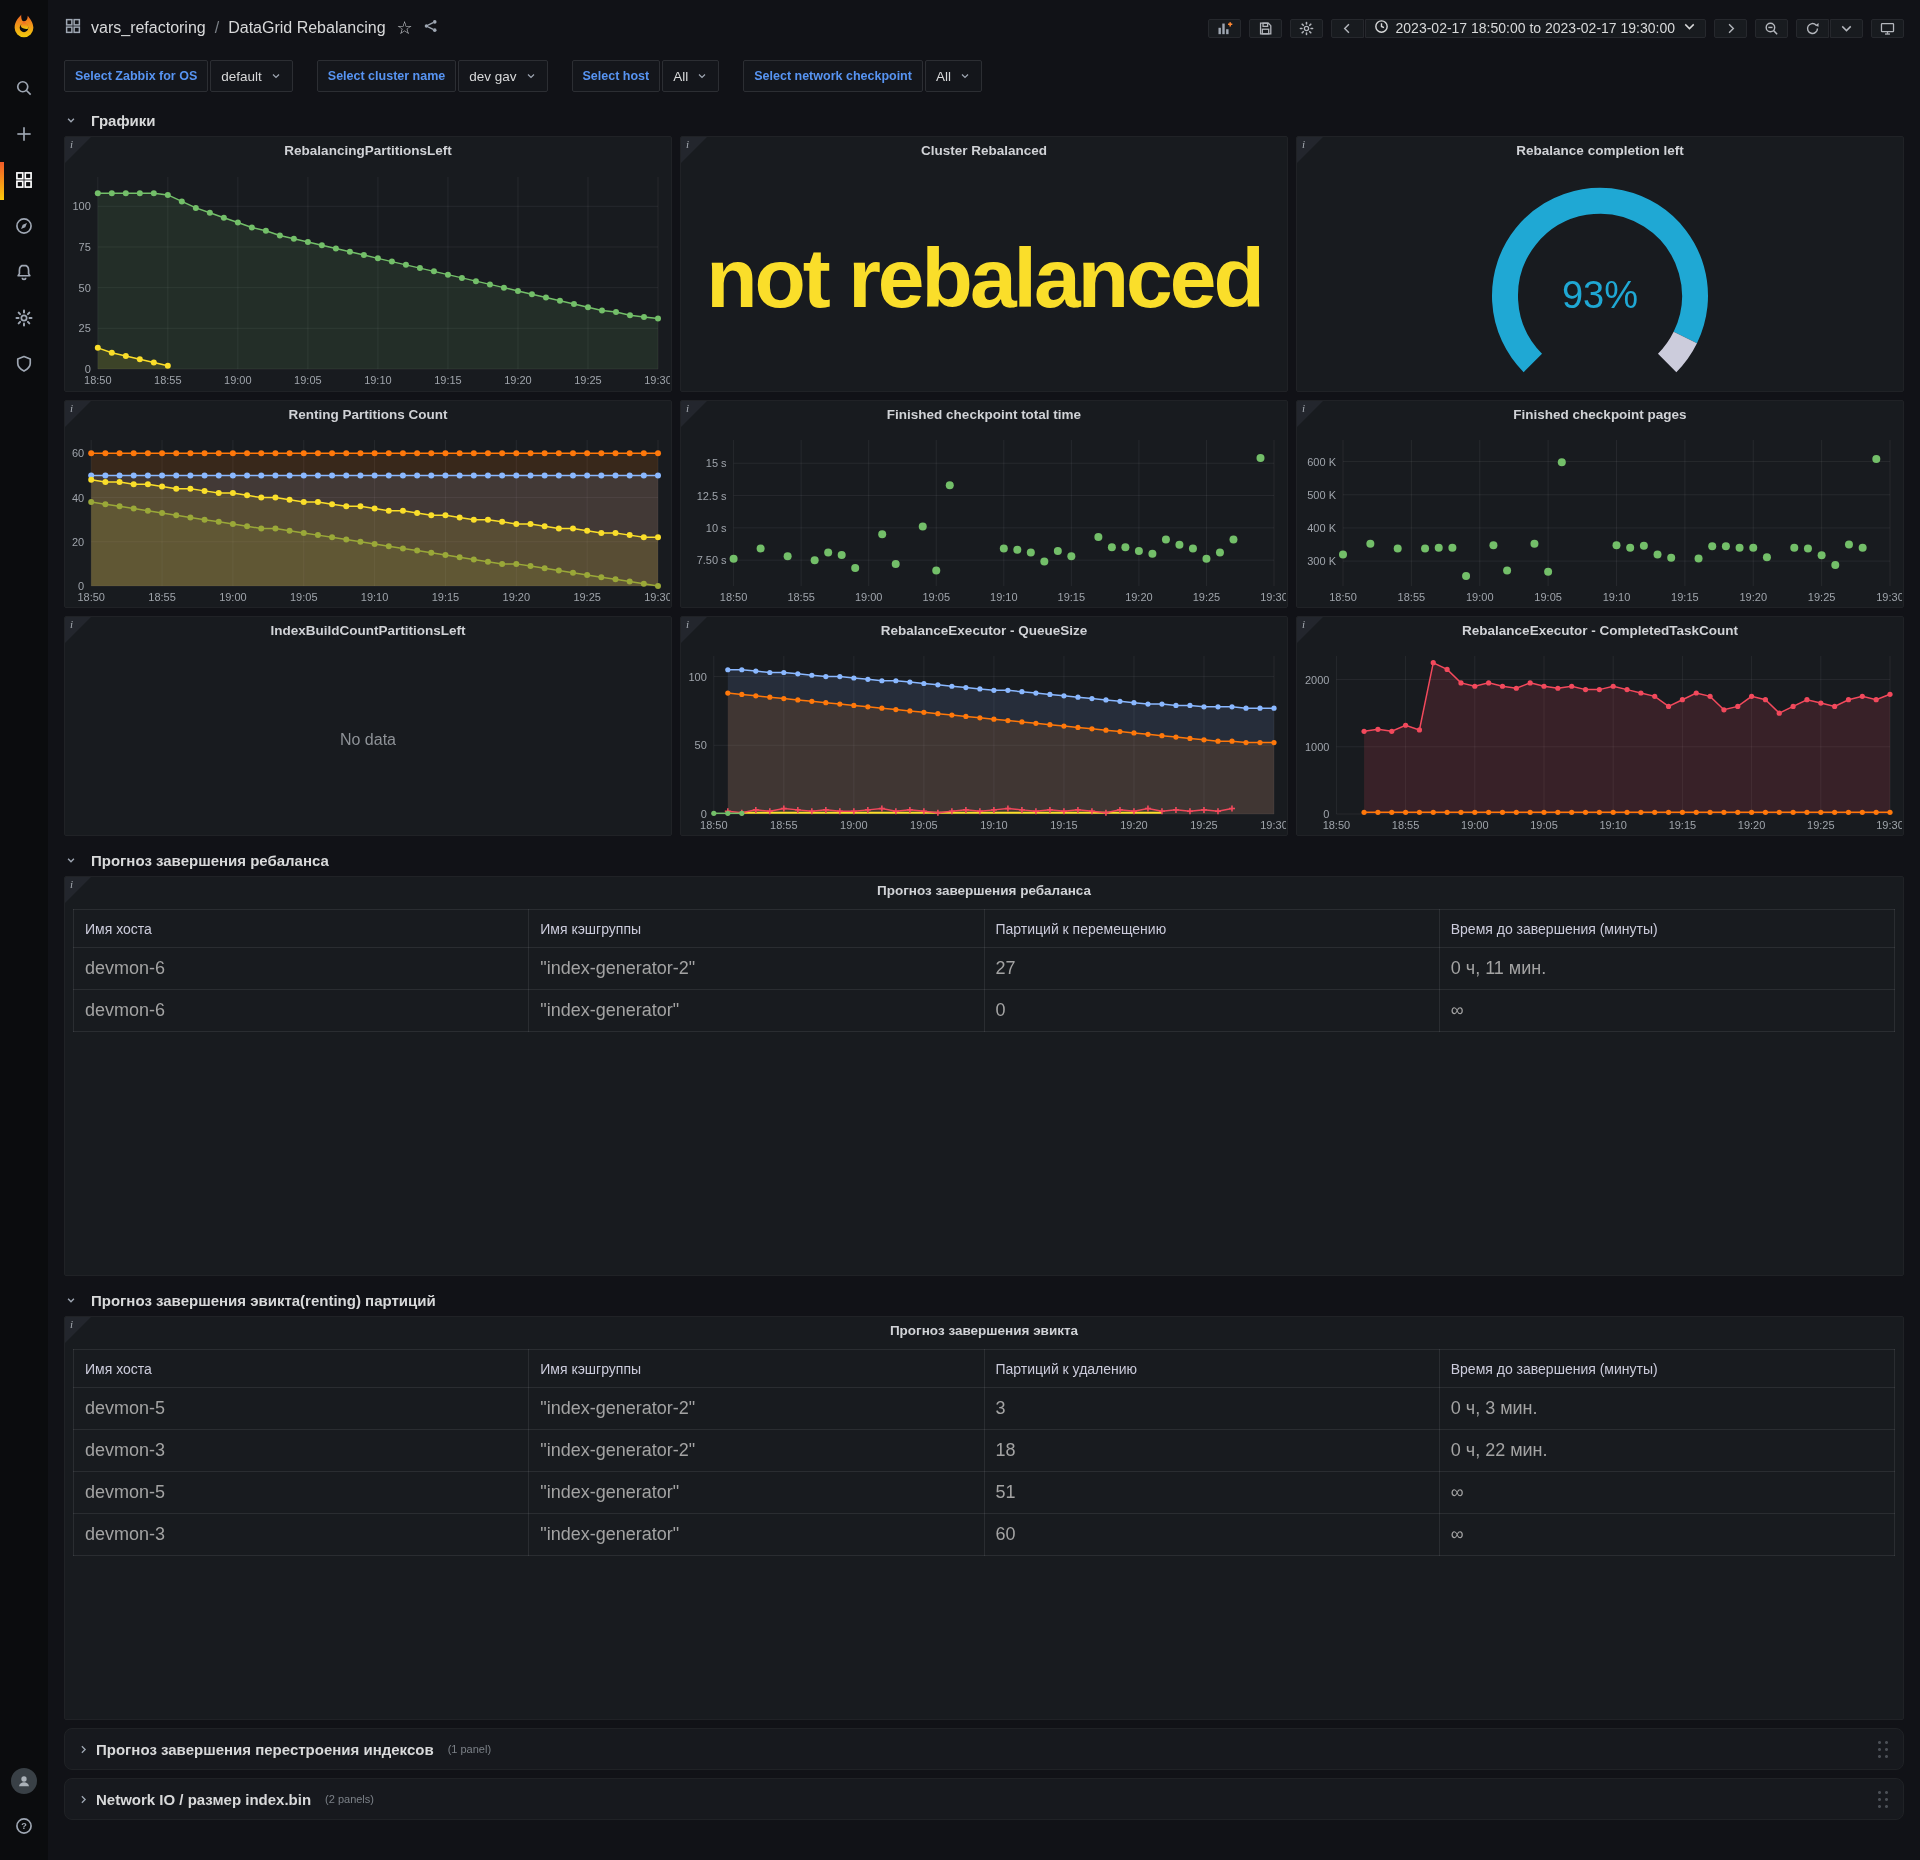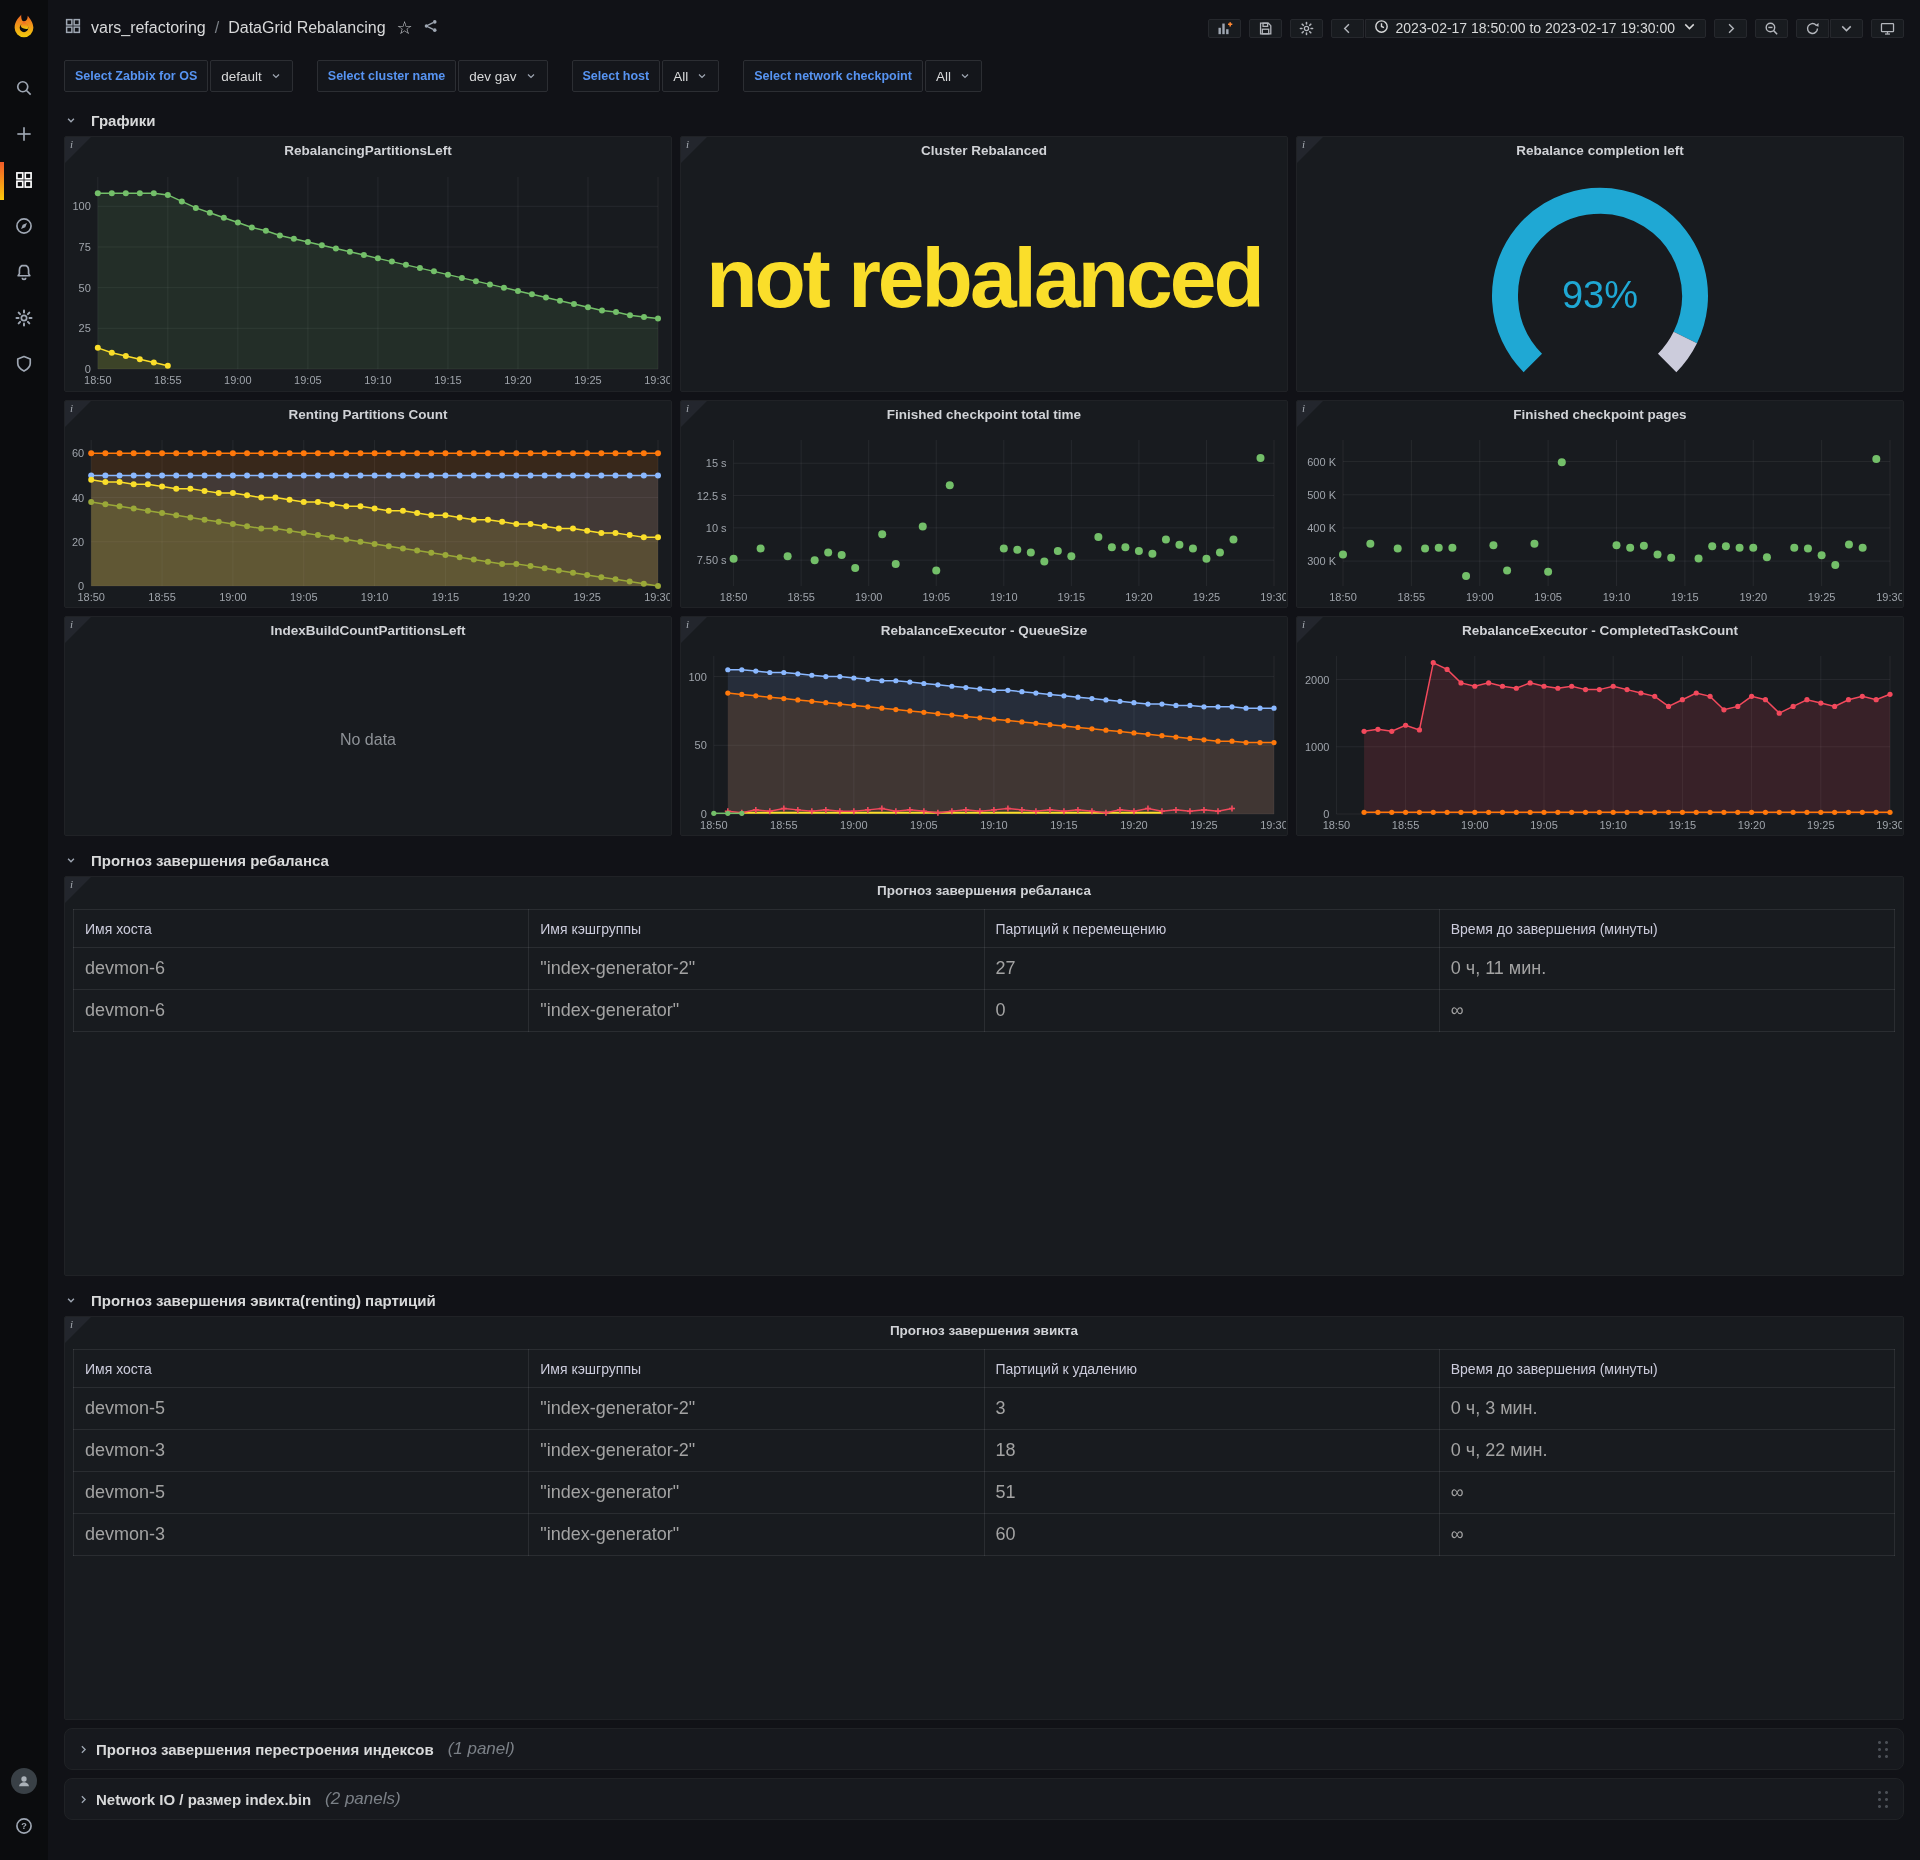--- a/index.html
+++ b/index.html
@@ -59,21 +59,21 @@
   .tp1{height:400px}.tp2{height:404px}
   .twrap{padding:4px 8px 0}
   table{width:100%;border-collapse:collapse;table-layout:fixed}
   th,td{border:1px solid rgba(204,204,220,0.10);padding:0 11px;text-align:left;font-weight:normal;overflow:hidden;white-space:nowrap}
   th{height:38px;color:#ccccdc;font-size:14px;cursor:pointer}
   td{height:42px;color:#a3a3a3;font-size:18px}
   
   .collapsed-row{height:42px;background:#17191e;border:1px solid #202226;border-radius:8px;display:flex;align-items:center;gap:6px;padding:0 12px;margin-bottom:8px;cursor:pointer}
   .collapsed-row svg{width:13px;height:13px;color:#9fa7b3}
   .collapsed-row .t{font-weight:bold;font-size:15px;color:#d8d9da}
-  .collapsed-row .cnt{font-style:italic;font-size:17px;color:#7b8087;margin-left:8px}
+  .collapsed-row .cnt{font-size:11px;color:#7b8087;margin-left:8px}
   .handle{margin-left:auto;width:15px;height:21px;background-image:radial-gradient(#4a4e55 1.2px,transparent 1.7px);background-size:7px 7px;cursor:grab}
 </style>
 </head>
 <body>
 
 <div class="app">
 
   <aside class="sidebar">
     <div class="logo">
       <svg viewBox="0 0 32 32">

